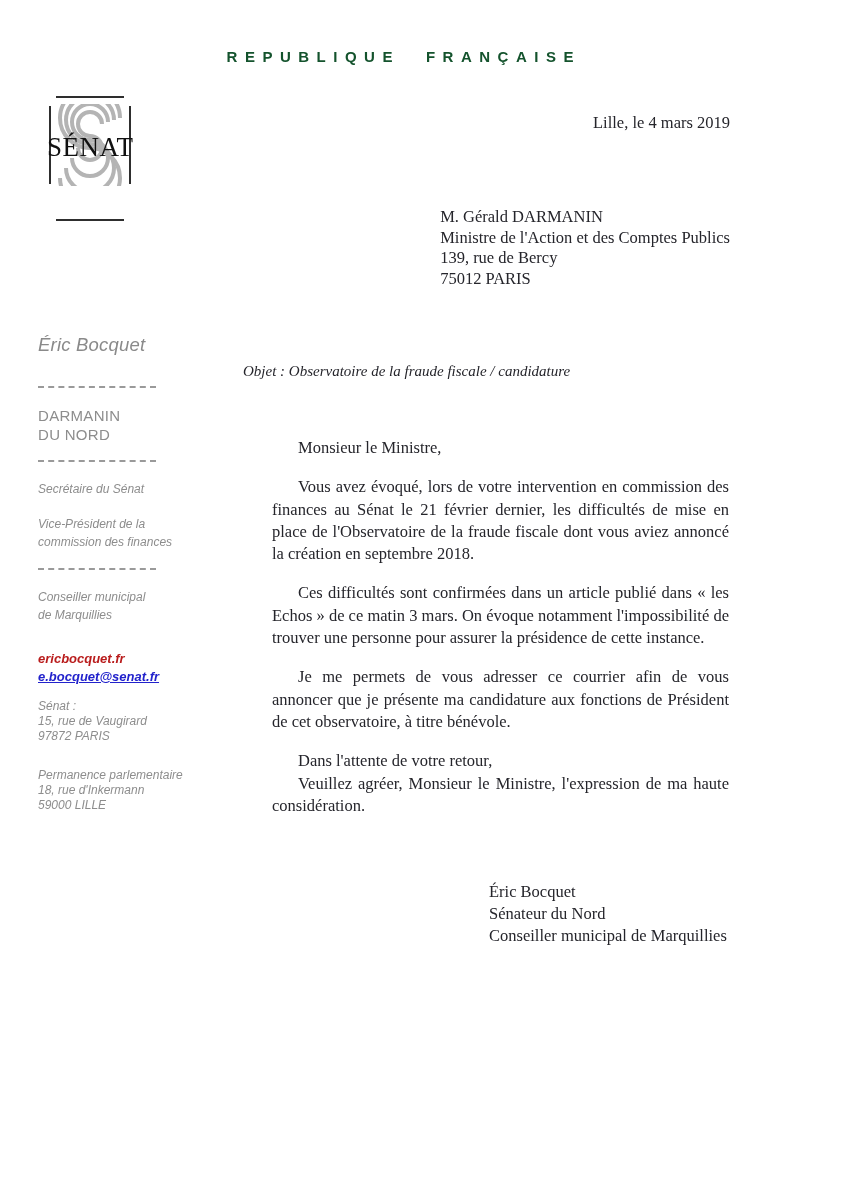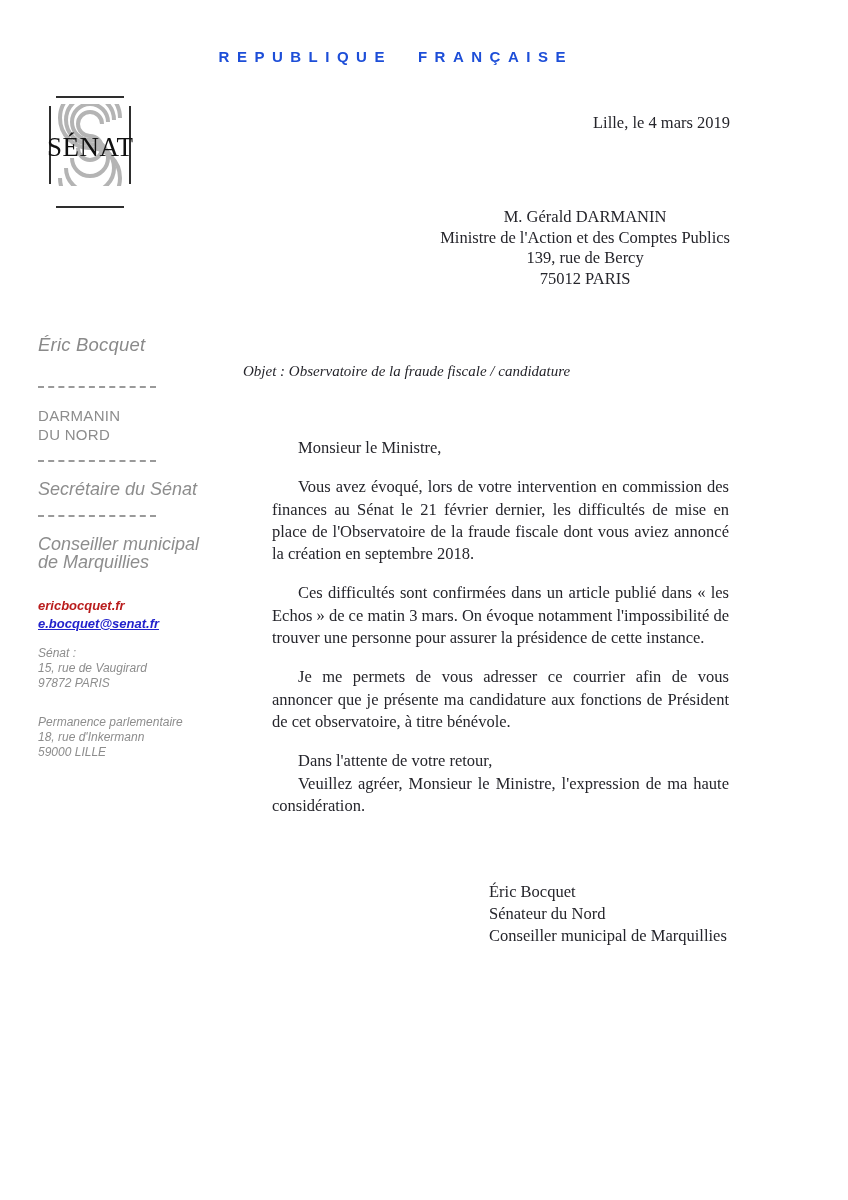--- a/index.html
+++ b/index.html
@@ -13,42 +13,42 @@
     position: relative;
     font-family: "Liberation Serif", serif;
     color: #1a1a1a;
     overflow: hidden;
   }
 
   
   .republic-header {
     position: absolute;
     top: 48px;
-    left: 8px;
+    left: 16px;
     width: 768px;
     text-align: center;
     font-family: "Liberation Sans", sans-serif;
     font-size: 15px;
     font-weight: 600;
-    color: #1d4ed8;
+    color: #14532d;
     letter-spacing: 7.5px;
     text-indent: 7.5px;
   }
   .republic-header .rf-gap {
     display: inline-block;
     width: 26px;
   }
 
   
   .senat-logo {
     position: absolute;
     left: 47px;
     top: 96px;
     width: 86px;
-    height: 112px;
+    height: 125px;
   }
   .senat-logo .rule-top,
   .senat-logo .rule-bottom {
     position: absolute;
     left: 9px;
     width: 68px;
     height: 2px;
     background: #2e2e2e;
   }
   .senat-logo .rule-top { top: 0; }
@@ -87,21 +87,21 @@
     right: 118px;
     top: 113px;
     font-size: 16.5px;
     color: #25252b;
     white-space: nowrap;
   }
   .recipient {
     position: absolute;
     right: 118px;
     top: 207px;
-    text-align: center;
+    text-align: left;
     font-size: 16.5px;
     line-height: 20.5px;
     color: #25252b;
   }
   .recipient div { white-space: nowrap; }
 
   
   .sidebar {
     position: absolute;
     left: 38px;
@@ -117,21 +117,21 @@
     letter-spacing: 0.2px;
     margin: 0 0 30px 0;
   }
   .sidebar .sb-divider {
     width: 118px;
     height: 0;
     border-top: 2px dashed #9a9a9a;
     margin: 0 0 18px 0;
   }
   .sidebar .sb-block {
-    font-size: 18px;
+    font-size: 12px;
     line-height: 18.5px;
     color: #8d8d8d;
     margin: 0 0 16px 0;
   }
   .sidebar .sb-block.caps {
     font-style: normal;
     letter-spacing: 0.3px;
     font-size: 15px;
     line-height: 19px;
   }
@@ -230,20 +230,24 @@
 
 <div class="sidebar">
   <div class="sb-name">Éric Bocquet</div>
   <div class="sb-divider"></div>
   <div class="sb-block caps">
     <div>DARMANIN</div>
     <div>DU NORD</div>
   </div>
   <div class="sb-divider"></div>
   <div class="sb-block ital">Secrétaire du Sénat</div>
+  <div class="sb-block ital">
+    <div>Vice-Président de la</div>
+    <div>commission des finances</div>
+  </div>
   <div class="sb-divider"></div>
   <div class="sb-block ital">
     <div>Conseiller municipal</div>
     <div>de Marquillies</div>
   </div>
   <div style="height:10px"></div>
   <div class="sb-site">ericbocquet.fr</div>
   <div><a class="sb-mail" href="#">e.bocquet@senat.fr</a></div>
   <div style="height:14px"></div>
   <div class="sb-addr">

